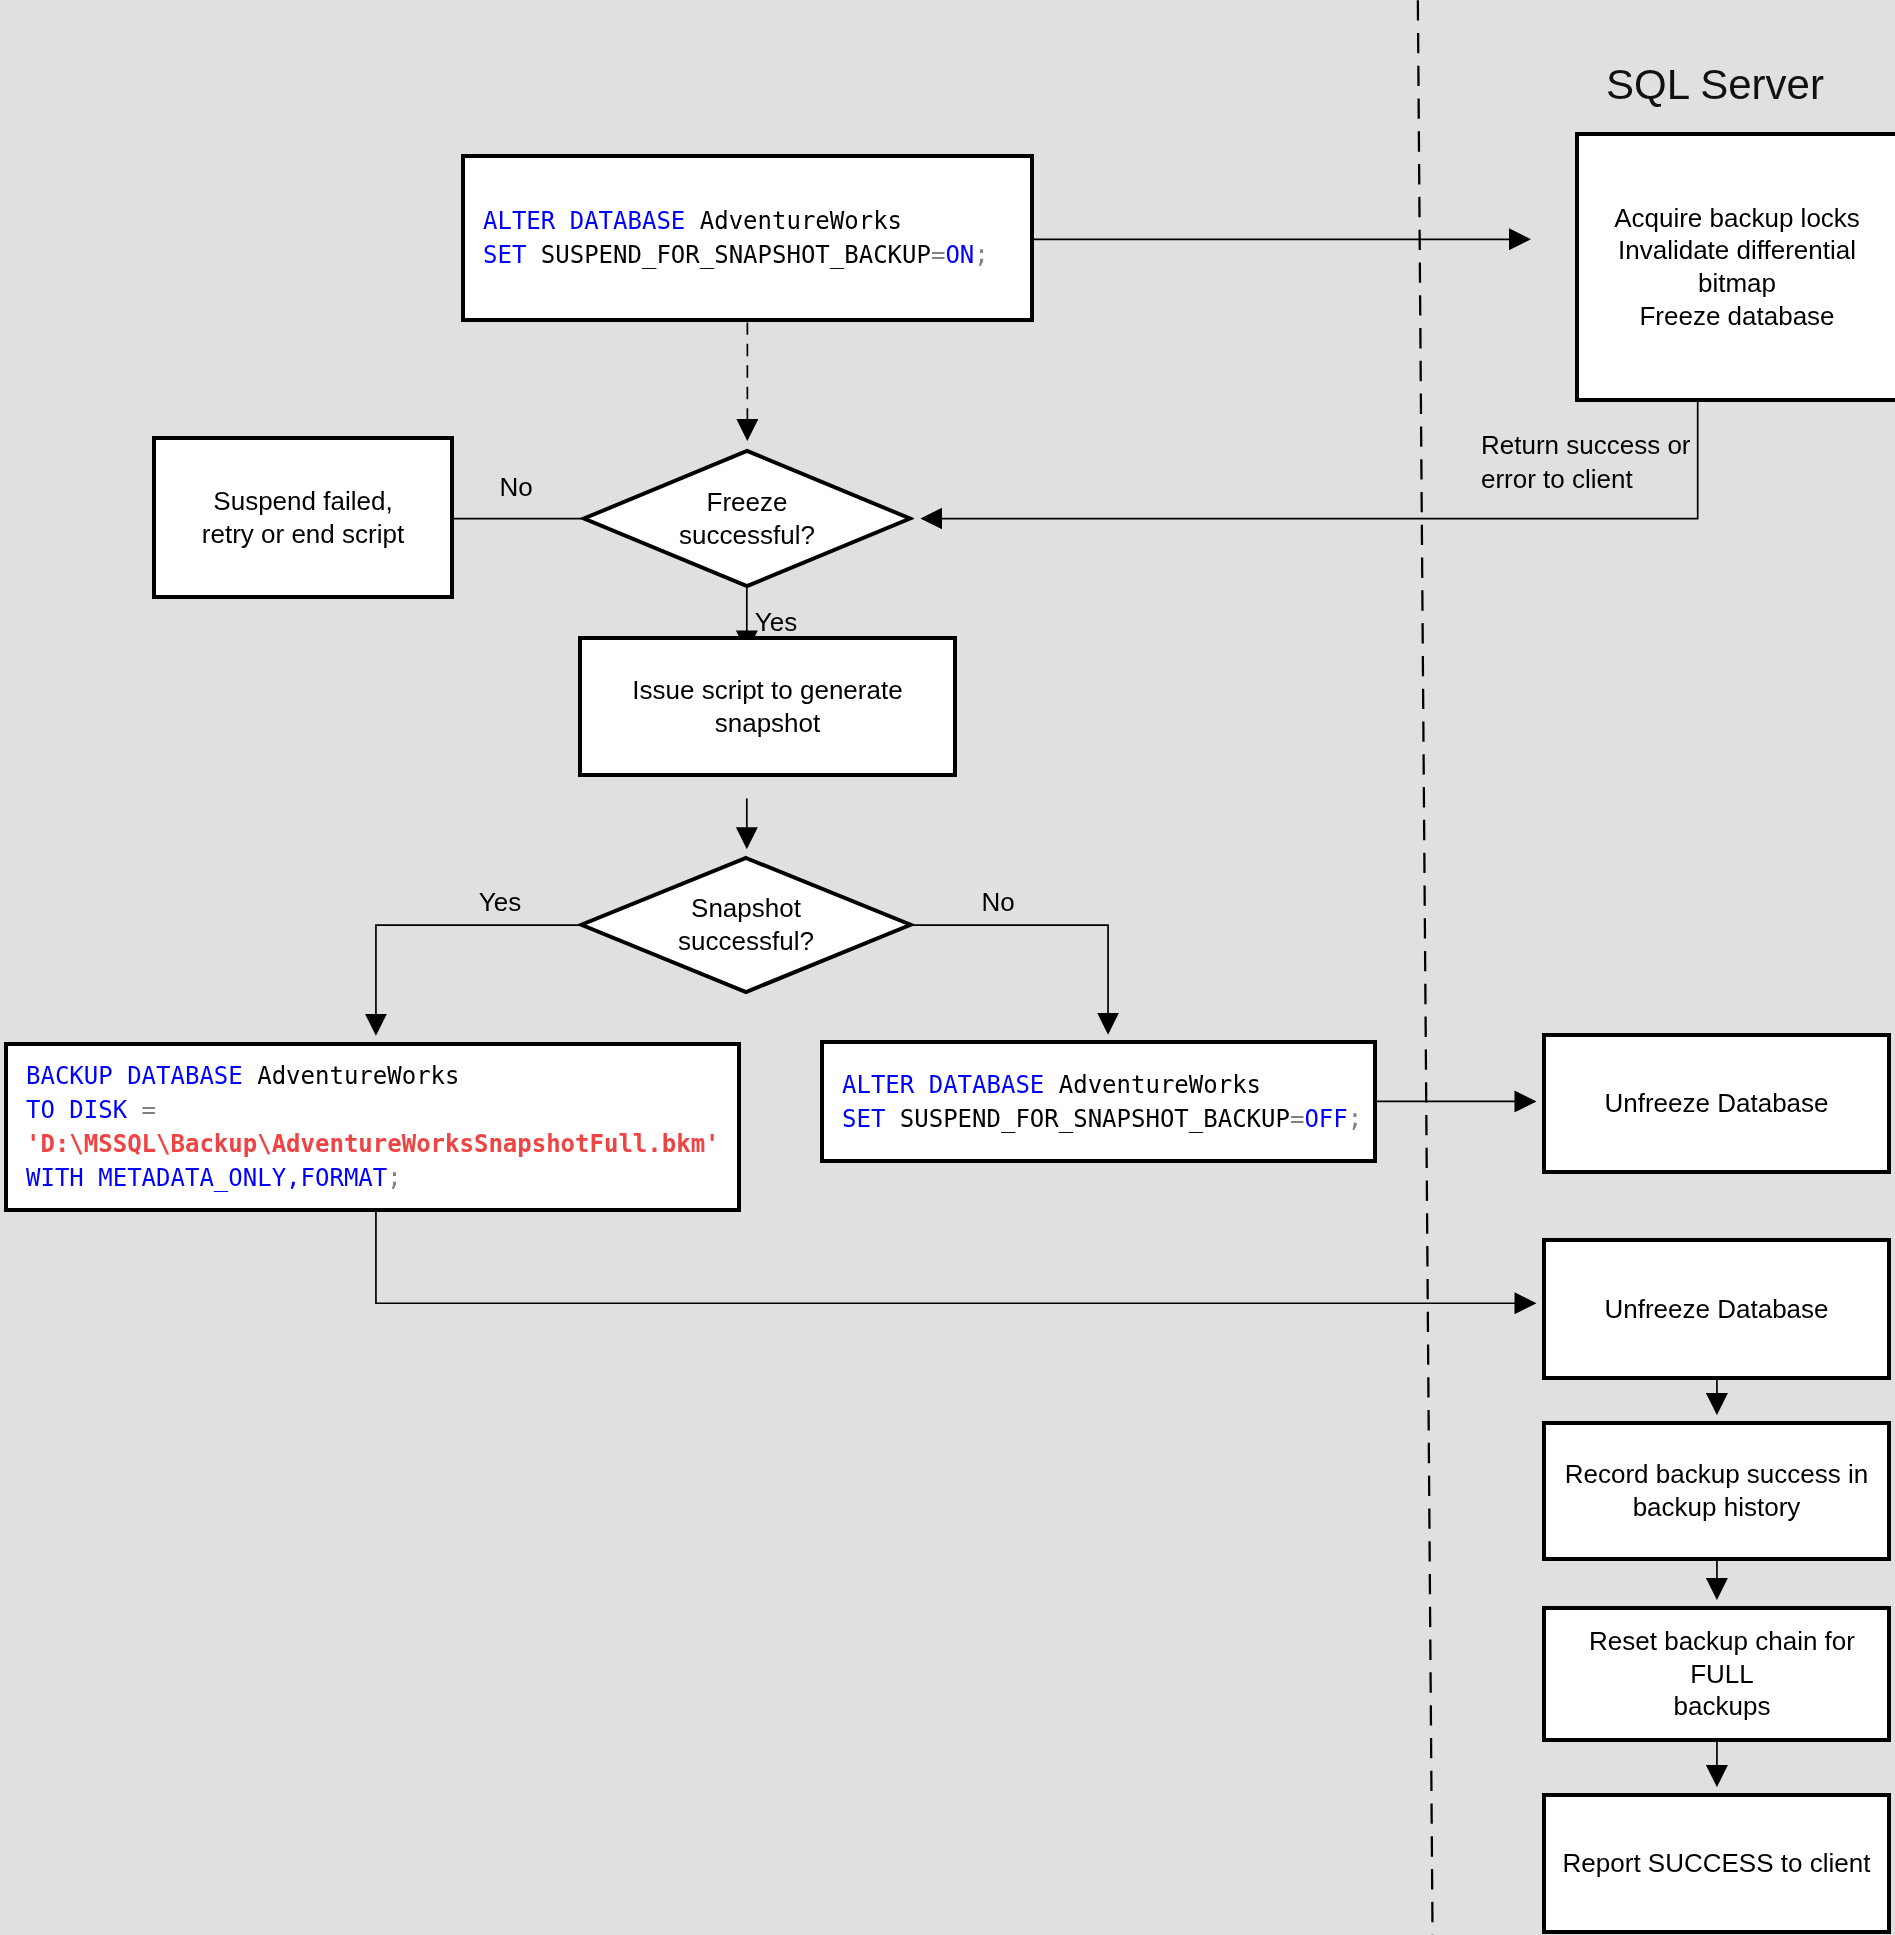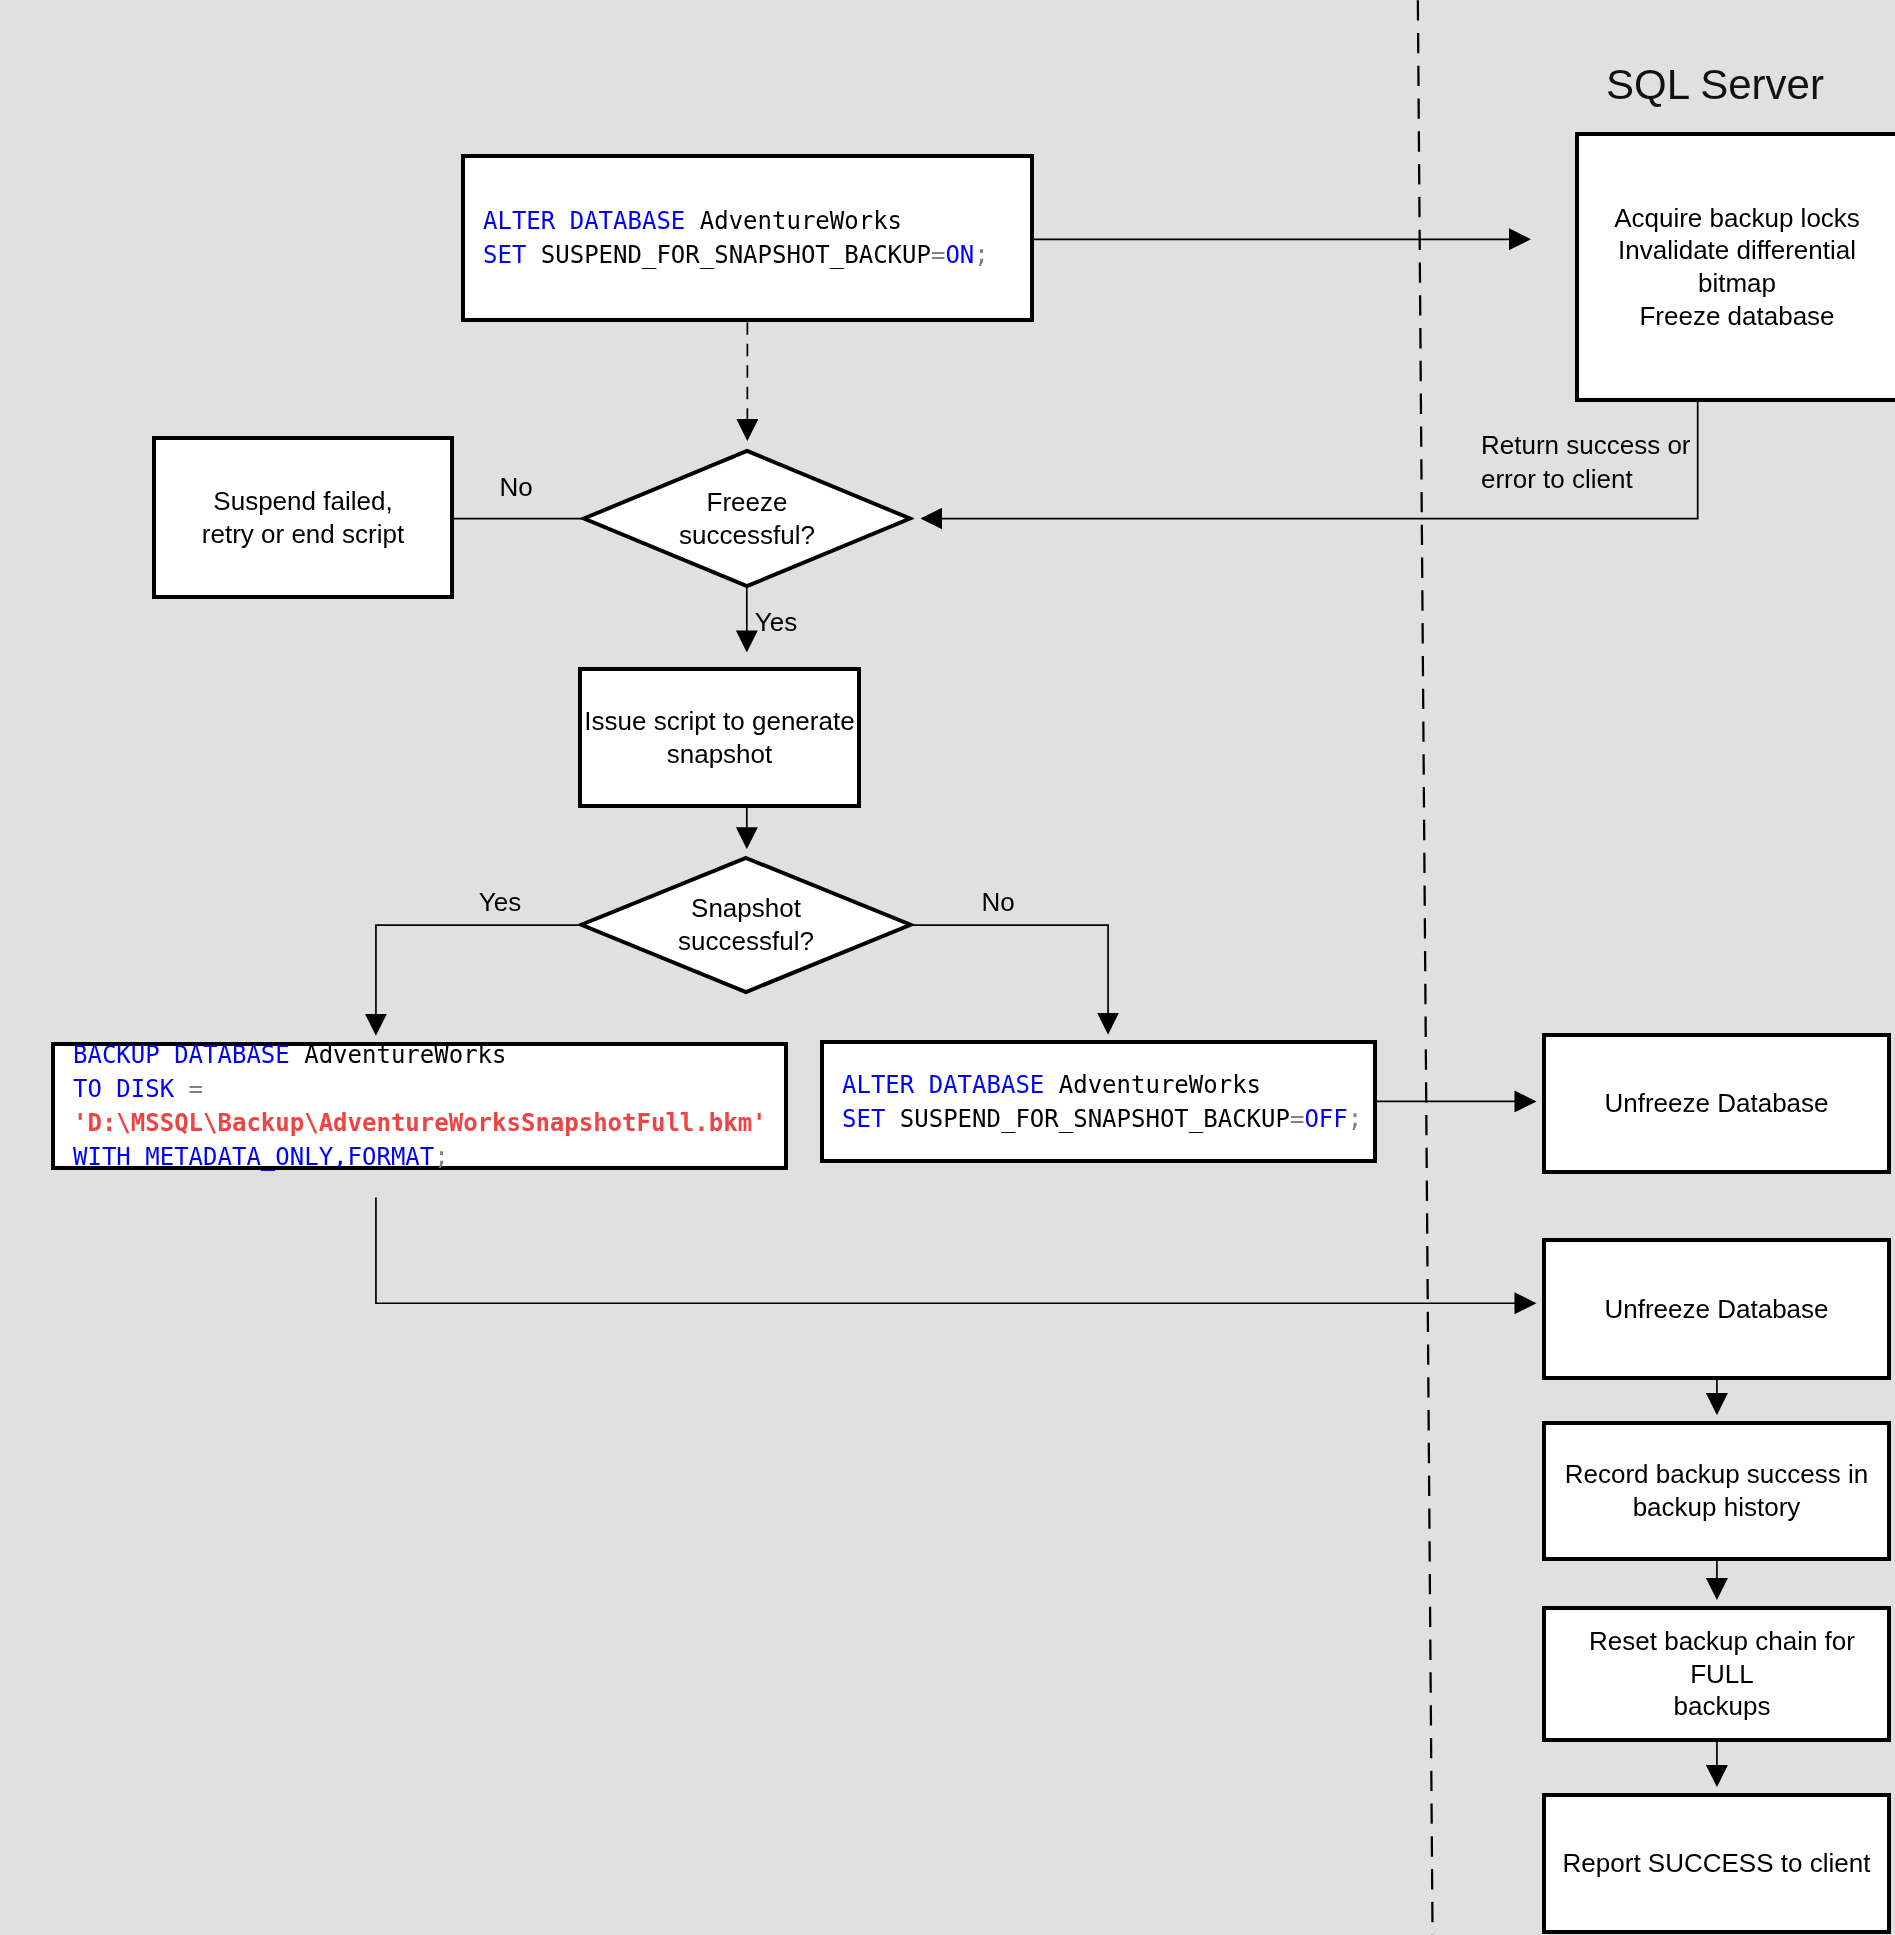--- a/index.html
+++ b/index.html
@@ -71,32 +71,32 @@
 retry or end script</div>
 
   <div class="diamond" style="left:580px;top:448px;width:334px;height:141px;">
     <svg width="334" height="141" viewBox="0 0 590 250">
       <polygon points="295,5 584,125 295,245 6,125" fill="#ffffff" stroke="#000000" stroke-width="7"></polygon>
     </svg>
     <div class="dt">Freeze
 successful?</div>
   </div>
 
-  <div class="box" style="left:578px;top:667px;width:283px;height:141px;">Issue script to generate
+  <div class="box" style="left:578px;top:636px;width:379px;height:141px;">Issue script to generate
 snapshot</div>
 
   <div class="diamond" style="left:578px;top:855px;width:336px;height:140px;">
     <svg width="336" height="140" viewBox="0 0 594 247">
       <polygon points="297,5 588,123 297,242 6,123" fill="#ffffff" stroke="#000000" stroke-width="7"></polygon>
     </svg>
     <div class="dt">Snapshot
 successful?</div>
   </div>
 
-  <div class="codebox" style="left:4px;top:1042px;width:737px;height:128px;margin-left:47px;">
+  <div class="codebox" style="left:4px;top:1042px;width:737px;height:170px;">
     <div><span class="c-kw">BACKUP DATABASE </span><span class="c-id">AdventureWorks</span></div>
     <div><span class="c-kw">TO DISK </span><span class="c-op">=</span></div>
     <div><span class="c-str">'D:\MSSQL\Backup\AdventureWorksSnapshotFull.bkm'</span></div>
     <div><span class="c-kw">WITH METADATA_ONLY,FORMAT</span><span class="c-op">;</span></div>
   </div>
 
   <div class="codebox" style="left:820px;top:1040px;width:557px;height:123px;">
     <div><span class="c-kw">ALTER DATABASE </span><span class="c-id">AdventureWorks</span></div>
     <div><span class="c-kw">SET </span><span class="c-id">SUSPEND_FOR_SNAPSHOT_BACKUP</span><span class="c-op">=</span><span class="c-kw">OFF</span><span class="c-op">;</span></div>
   </div>

